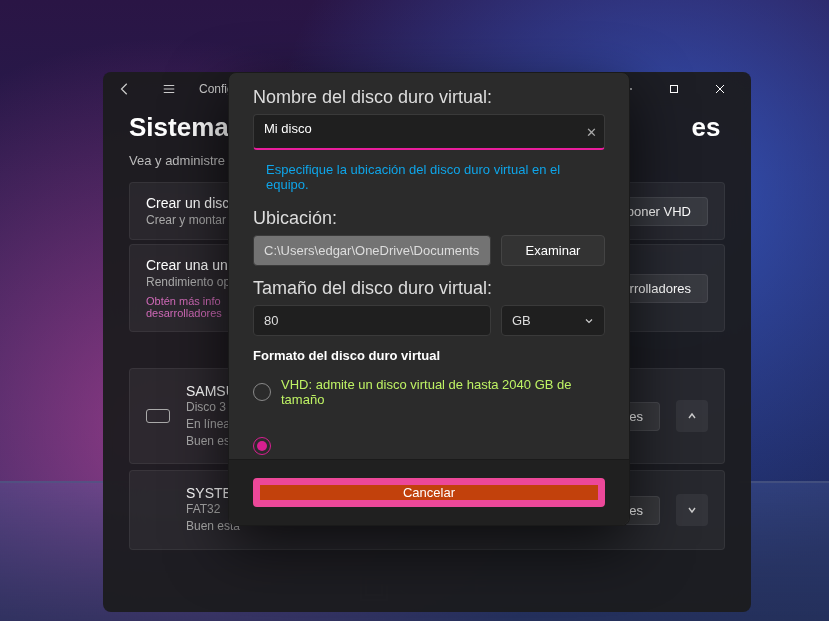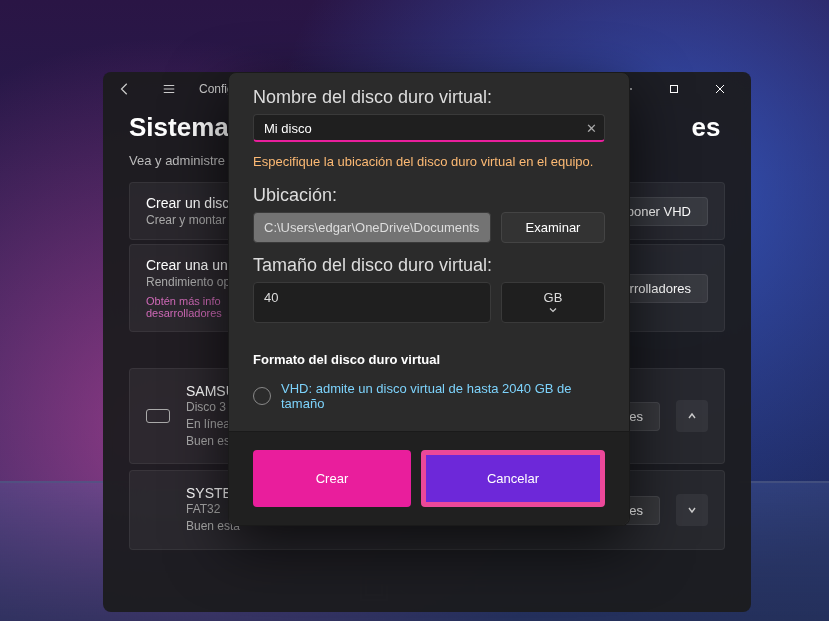--- a/index.html
+++ b/index.html
@@ -85,26 +85,26 @@
       position: absolute; top: 72px; left: 228px; width: 402px; height: 454px;
       background: #2b2b2b; border: 1px solid #1a1a1a; border-radius: 8px;
       color: #fff; display: flex; flex-direction: column; z-index: 100;
       box-shadow: 0 20px 60px rgba(0,0,0,0.7);
     }
     .modal-header { padding: 22px 24px 8px; }
     .modal-title { font-size: 19px; font-weight: 600; }
 
     .modal-body { padding: 8px 24px 4px; flex: 1; overflow: hidden; display: flex; flex-direction: column; gap: 6px; }
     .field-label { font-size: 18px; color: #ddd; margin-top: 6px; }
-    .field-info { font-size: 13px; color: #fdba74; margin: 6px 0 4px; }
-    .section-title { font-size: 13px; font-weight: 600; color: #fff; margin-top: 23px; }
+    .field-info { font-size: 13px; color: #0ea5e9; margin: 6px 13px 4px; }
+    .section-title { font-size: 13px; font-weight: 600; color: #fff; margin-top: 6px; }
 
     .text-input {
       width: 100%; background: #1f1f1f; border: 1px solid #3a3a3a; border-bottom: 2px solid #e91e9c;
-      border-radius: 4px; padding: 6px 28px 4px 10px; color: #fff; font-size: 13px;
+      border-radius: 4px; padding: 6px 28px 12px 10px; color: #fff; font-size: 13px;
       position: relative;
     }
     .input-wrap { position: relative; }
     .clear-x { position: absolute; right: 8px; top: 50%; transform: translateY(-50%); color: #aaa; font-size: 13px; cursor: pointer; }
 
     .row { display: flex; gap: 10px; align-items: stretch; }
     .readonly-input {
       background: #737373; border: 1px solid #3a3a3a; border-radius: 4px;
       padding: 7px 10px; color: #ddd; font-size: 13px; flex: 1;
     }
@@ -112,39 +112,39 @@
       background: #333; border: 1px solid #444; border-radius: 4px; padding: 7px 8px;
       color: #fff; font-size: 13px; width: 104px; text-align: center;
     }
     .num-input {
       background: #1f1f1f; border: 1px solid #3a3a3a; border-radius: 4px;
       padding: 7px 10px; color: #ddd; font-size: 13px; flex: 1;
     }
     .select-input {
       background: #1f1f1f; border: 1px solid #3a3a3a; border-radius: 4px;
       padding: 7px 10px; color: #ddd; font-size: 13px; width: 104px;
-      display: flex; align-items: center; justify-content: space-between; flex-direction: column;
+      display: flex; align-items: center; justify-content: space-between;
     }
 
     .radio-row { display: flex; align-items: center; gap: 10px; margin-top: 8px; }
     .radio-circle { width: 18px; height: 18px; border: 1.5px solid #888; border-radius: 50%; flex-shrink: 0; }
     .radio-circle.sel { border-color: #e91e9c; display:flex; align-items:center; justify-content:center; }
     .radio-circle.sel::after { content:''; width:10px; height:10px; background:#e91e9c; border-radius:50%; }
-    .radio-label { font-size: 13px; color: #7dd3fc; }
+    .radio-label { font-size: 13px; color: #bef264; }
 
     .modal-footer {
       background: #202020; border-top: 1px solid #1a1a1a; padding: 18px 24px;
       display: flex; gap: 10px; border-radius: 0 0 8px 8px;
     }
     .primary-btn {
       flex: 1; background: #e91e9c; border: none; border-radius: 4px; padding: 8px;
       color: #fff; font-size: 13px; cursor: pointer;
     }
     .cancel-btn {
-      flex: 1; background: #6d28d9; border: 5px solid #ec4899; border-radius: 4px; padding: 16px;
+      flex: 1; background: #c2410c; border: 7px solid #ec4899; border-radius: 4px; padding: 0;
       color: #fff; font-size: 13px; cursor: pointer;
     }
 
     .partial-radio { display:flex; align-items:center; gap:10px; margin-top:24px; opacity:0.9; }
     .partial-radio .radio-circle { border-color: #e91e9c; }
 
     svg { display: block; }
   </style>
 </head>
 <body>
@@ -270,36 +270,35 @@
     <div class="field-info">Especifique la ubicación del disco duro virtual en el equipo.</div>
 
     <div class="field-label">Ubicación:</div>
     <div class="row">
       <div class="readonly-input">C:\Users\edgar\OneDrive\Documents</div>
       <div class="sec-btn">Examinar</div>
     </div>
 
     <div class="field-label">Tamaño del disco duro virtual:</div>
     <div class="row">
-      <div class="num-input">40</div>
+      <div class="num-input">80</div>
       <div class="select-input">
         <span>GB</span>
         <svg width="10" height="10" viewBox="0 0 10 10">
             <path d="M2 3.5l3 3 3-3" stroke="#ccc" stroke-width="1.2" fill="none"></path>
           </svg>
       </div>
     </div>
 
     <div class="section-title">Formato del disco duro virtual</div>
     <div class="radio-row">
       <div class="radio-circle"></div>
       <div class="radio-label">VHD: admite un disco virtual de hasta 2040 GB de tamaño</div>
     </div>
 
     <div class="partial-radio">
       <div class="radio-circle sel"></div>
     </div>
   </div>
   <div class="modal-footer">
-    <button class="primary-btn">Crear</button>
     <button class="cancel-btn">Cancelar</button>
   </div>
 </div>
 
 </body></html>

